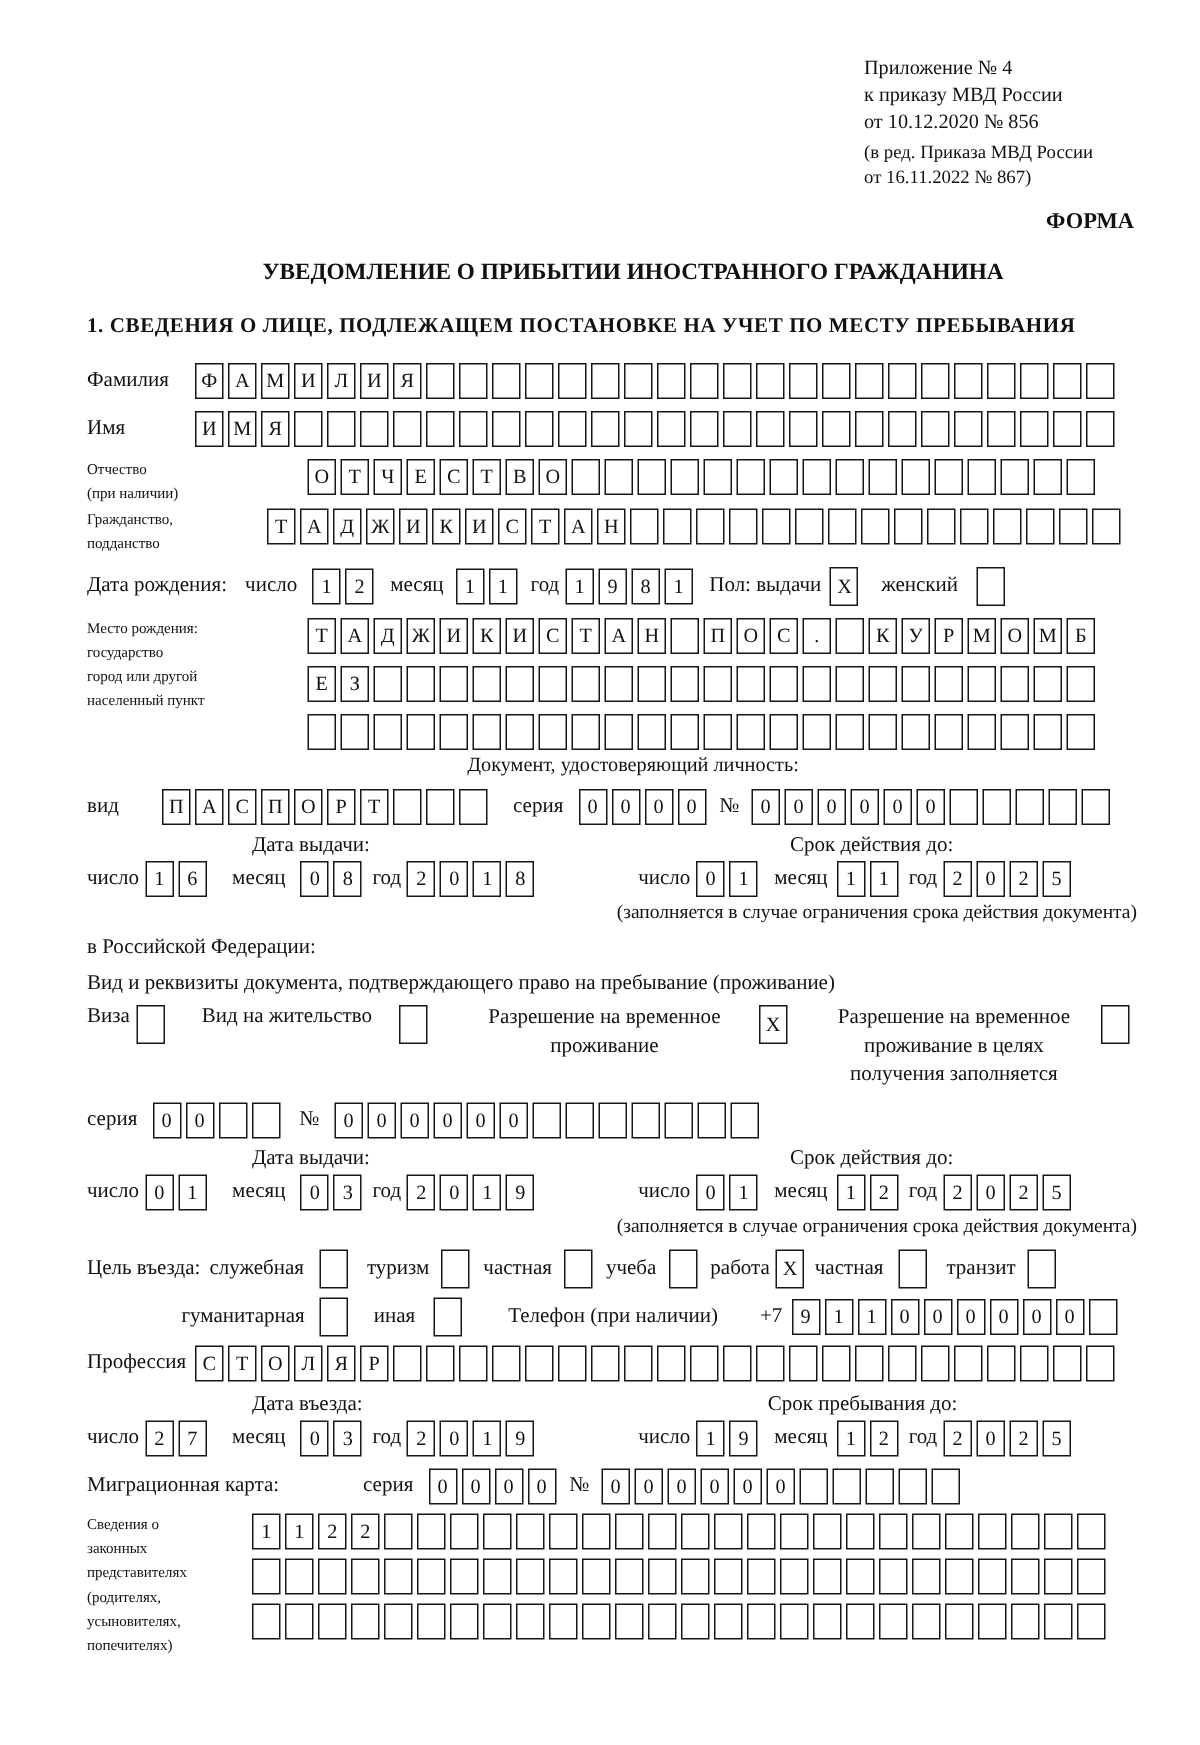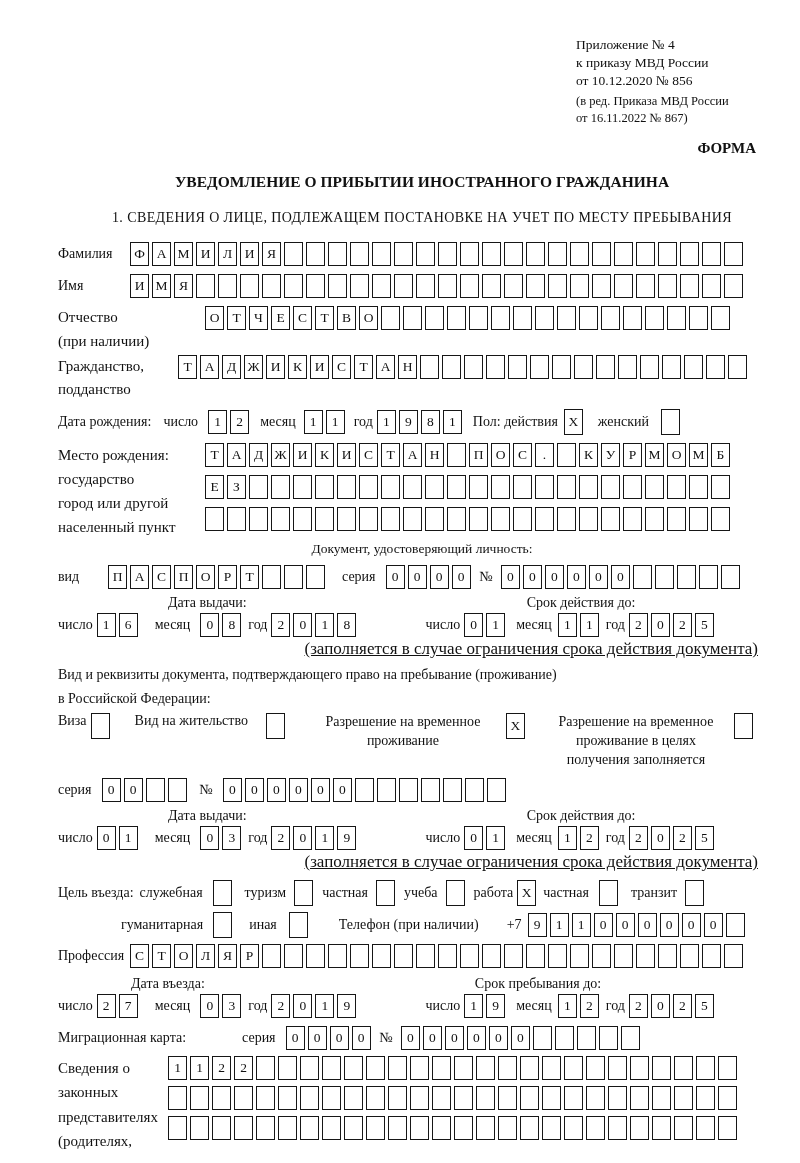--- a/index.html
+++ b/index.html
@@ -6,34 +6,34 @@
   .page{
     width:800px;height:1163px;background:#fff;color:#111;
     font-family:"Liberation Serif","DejaVu Serif",serif;
     box-sizing:border-box;padding:36px 14px 10px 58px;overflow:hidden;position:relative;
   }
   .hdr-right{width:200px;margin-left:auto;margin-right:10px;font-size:13.5px;line-height:1.32;}
   .hdr-amend{font-size:12.5px;margin-top:4px;line-height:1.3;}
   .forma{text-align:right;margin-right:30px;margin-top:14px;font-weight:bold;font-size:15px;}
   .title{text-align:center;font-weight:bold;font-size:15.5px;line-height:1.45;margin-top:14px;}
   .t-underline{display:inline-block;width:56px;border-bottom:2px solid #3a3a3a;height:14px;margin-left:8px;}
-  .sect{font-weight:normal;font-size:14px;letter-spacing:0.4px;margin-top:17px;text-align:center;}
+  .sect{font-weight:bold;font-size:14px;letter-spacing:0.4px;margin-top:17px;}
   .row{display:flex;align-items:center;}
   .row.top{align-items:flex-start;}
   .lbl{font-size:14px;flex:none;}
-  .lbl2{font-size:15px;line-height:1.55;flex:none;}
+  .lbl2{font-size:10px;line-height:1.55;flex:none;}
   .cells{display:flex;flex:none;}
   .cell{
     width:17px;height:22px;border:1.5px solid #161616;margin-right:3px;flex:none;
     display:inline-flex;align-items:center;justify-content:center;
     font-size:13.5px;font-family:"Liberation Serif",serif;background:#fff;
   }
   .cb .cell{height:24px;}
   .dhead{font-size:14px;}
-  .note{font-size:17px;text-decoration:underline;}
+  .note{font-size:13px;}
   .bold{font-weight:normal;}
   .center{text-align:center;}
   .mt2{margin-top:2px}.mt4{margin-top:8px}.mt6{margin-top:6px}.mt8{margin-top:8px}.mt16{margin-top:16px}
   .optline{font-size:14px;}
   .opt2{text-align:center;font-size:14px;line-height:1.35;}
 </style>
 </head>
 <body>
 
 <div class="page">
@@ -204,21 +204,21 @@
         <span class="cell">1</span>
         <span class="cell">1</span>
       </span>
     <span class="lbl" style="margin-left:6px">год</span>
     <span class="cells" style="margin-left:4px">
         <span class="cell">1</span>
         <span class="cell">9</span>
         <span class="cell">8</span>
         <span class="cell">1</span>
       </span>
-    <span class="lbl" style="margin-left:8px">Пол: действия</span>
+    <span class="lbl" style="margin-left:8px">Пол: выдачи</span>
     <span class="cells cb" style="margin-left:6px">
         <span class="cell">X</span>
       </span>
     <span class="lbl" style="margin-left:12px">женский</span>
     <span class="cells cb" style="margin-left:12px">
         <span class="cell"></span>
       </span>
   </div>
 
   <div class="row top mt8">
@@ -384,22 +384,22 @@
     <span class="lbl" style="margin-left:4px">год</span>
     <span class="cells" style="margin-left:4px">
         <span class="cell">2</span>
         <span class="cell">0</span>
         <span class="cell">2</span>
         <span class="cell">5</span>
       </span>
   </div>
   <div class="note" style="text-align:right;margin-right:28px;margin-top:2px">(заполняется в случае ограничения срока действия документа)</div>
 
+  <div class="optline mt4">в Российской Федерации:</div>
   <div class="optline mt8">Вид и реквизиты документа, подтверждающего право на пребывание (проживание)</div>
-  <div class="optline mt4">в Российской Федерации:</div>
 
   <div class="row top mt6">
     <span class="lbl">Виза</span>
     <span class="cells cb" style="margin-left:4px">
         <span class="cell"></span>
       </span>
     <span class="lbl" style="margin-left:22px">Вид на жительство</span>
     <span class="cells cb" style="margin-left:18px">
         <span class="cell"></span>
       </span>
@@ -573,21 +573,21 @@
         <span class="cell"></span>
         <span class="cell"></span>
         <span class="cell"></span>
         <span class="cell"></span>
         <span class="cell"></span>
         <span class="cell"></span>
       </span>
   </div>
 
   <div class="row mt8">
-    <span class="dhead" style="margin-left:73px">Дата въезда:</span>
+    <span class="dhead" style="margin-left:110px">Дата въезда:</span>
     <span class="dhead" style="margin-left:270px">Срок пребывания до:</span>
   </div>
   <div class="row mt2">
     <span class="lbl">число</span>
     <span class="cells" style="margin-left:4px">
         <span class="cell">2</span>
         <span class="cell">7</span>
       </span>
     <span class="lbl" style="margin-left:14px">месяц</span>
     <span class="cells" style="margin-left:10px">

